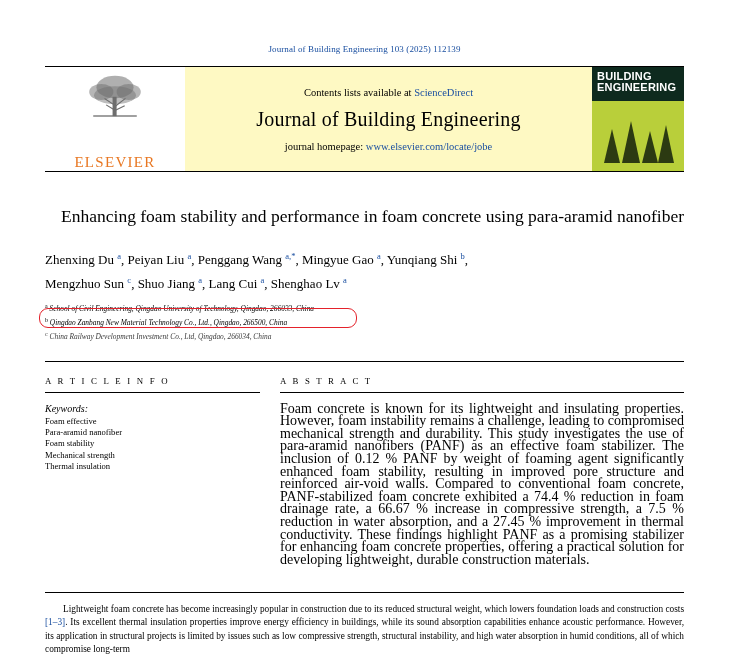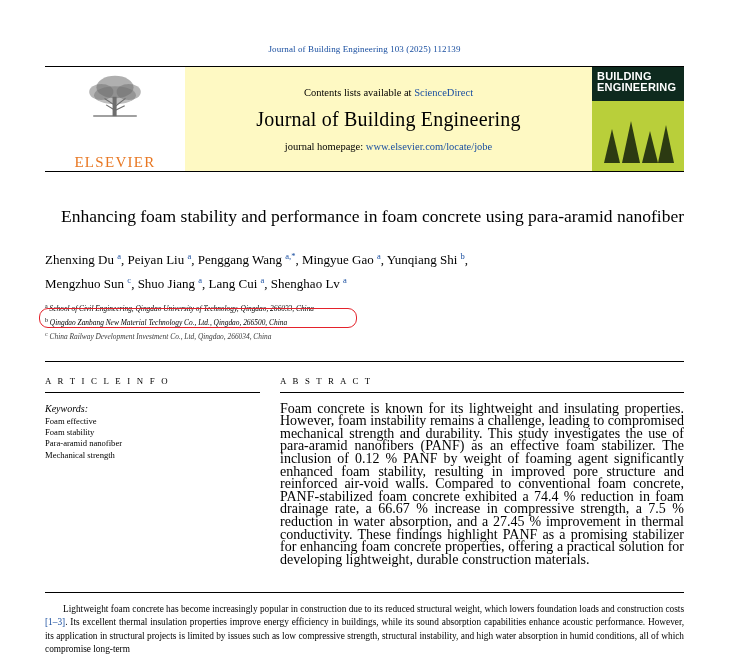--- a/index.html
+++ b/index.html
@@ -271,23 +271,24 @@
     </div>
 
     <hr class="hr-thin">
 
     <div class="info-abstract">
       <div class="col-info">
         <div class="sec-head">A R T I C L E   I N F O</div>
         <hr class="rule-under">
         <div class="kw-head">Keywords:</div>
         <div class="kw-item">Foam effective</div>
+        <div class="kw-item">Para-aramid nanofiber</div>
         <div class="kw-item">Foam stability</div>
-        <div class="kw-item">Para-aramid nanofiber</div>
         <div class="kw-item">Mechanical strength</div>
+        <div class="kw-item">Thermal insulation</div>
       </div>
       <div class="col-abstract">
         <div class="sec-head">A B S T R A C T</div>
         <hr class="rule-under">
         <div class="abstract-text">Foam concrete is known for its lightweight and insulating properties. However, foam instability remains a challenge, leading to compromised mechanical strength and durability. This study investigates the use of para-aramid nanofibers (PANF) as an effective foam stabilizer. The inclusion of 0.12 % PANF by weight of foaming agent significantly enhanced foam stability, resulting in improved pore structure and reinforced air-void walls. Compared to conventional foam concrete, PANF-stabilized foam concrete exhibited a 74.4 % reduction in foam drainage rate, a 66.67 % increase in compressive strength, a 7.5 % reduction in water absorption, and a 27.45 % improvement in thermal conductivity. These findings highlight PANF as a promising stabilizer for enhancing foam concrete properties, offering a practical solution for developing lightweight, durable construction materials.</div>
       </div>
     </div>
   </div>
 
   <hr class="body-rule">

